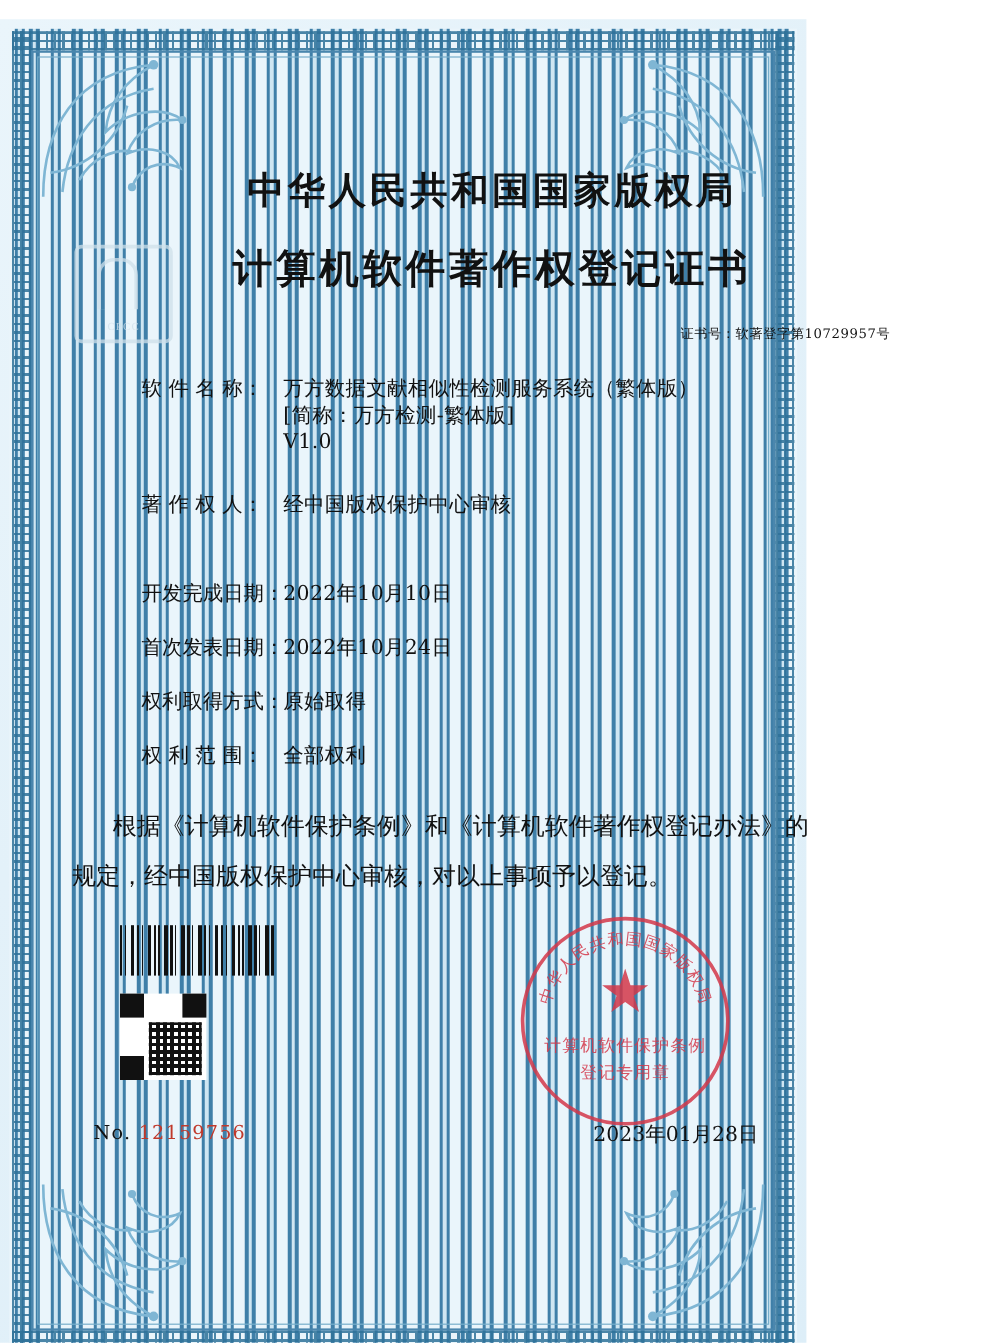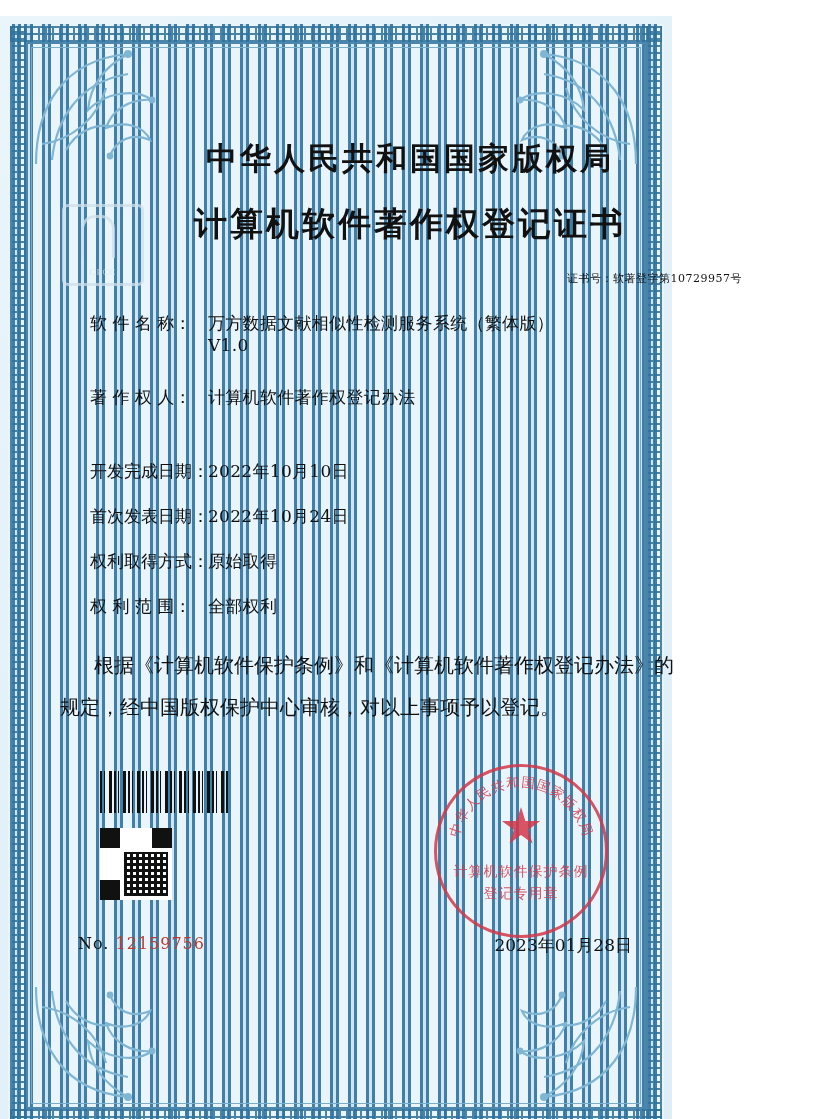--- a/index.html
+++ b/index.html
@@ -150,20 +150,21 @@
 
   .field-block { margin-top: 26px; }
 
   .field-row {
     display: flex;
     align-items: flex-start;
     margin-bottom: 5px;
     font-size: 17px;
     color: #111;
     font-family: "DejaVu Serif", serif;
+    padding-left: 28px;
   }
   .field-label {
     width: 148px;
     flex: 0 0 148px;
     padding-left: 30px;
     box-sizing: border-box;
     letter-spacing: 0px;
     white-space: nowrap;
   }
   .field-value {
@@ -342,29 +343,30 @@
 
     <div class="cert-no">
       <span>证书号：</span><span>软著登字第10729957号</span>
     </div>
 
     <div class="field-block">
       <div class="field-row">
         <div class="field-label">软 件 名 称：</div>
         <div class="field-value">
           <span class="line2">万方数据文献相似性检测服务系统（繁体版）</span>
+          <span class="line2">[简称：万方检测-繁体版]</span>
           <span class="line2">V1.0</span>
         </div>
       </div>
 
       <div class="gap-mid"></div>
 
       <div class="field-row">
         <div class="field-label">著 作 权 人：</div>
-        <div class="field-value">计算机软件著作权登记办法</div>
+        <div class="field-value">经中国版权保护中心审核</div>
       </div>
     </div>
 
     <div class="gap-big"></div>
 
     <div class="dated-rows">
       <div class="field-row">
         <div class="field-label">开发完成日期：</div>
         <div class="field-value">2022年10月10日</div>
       </div>

